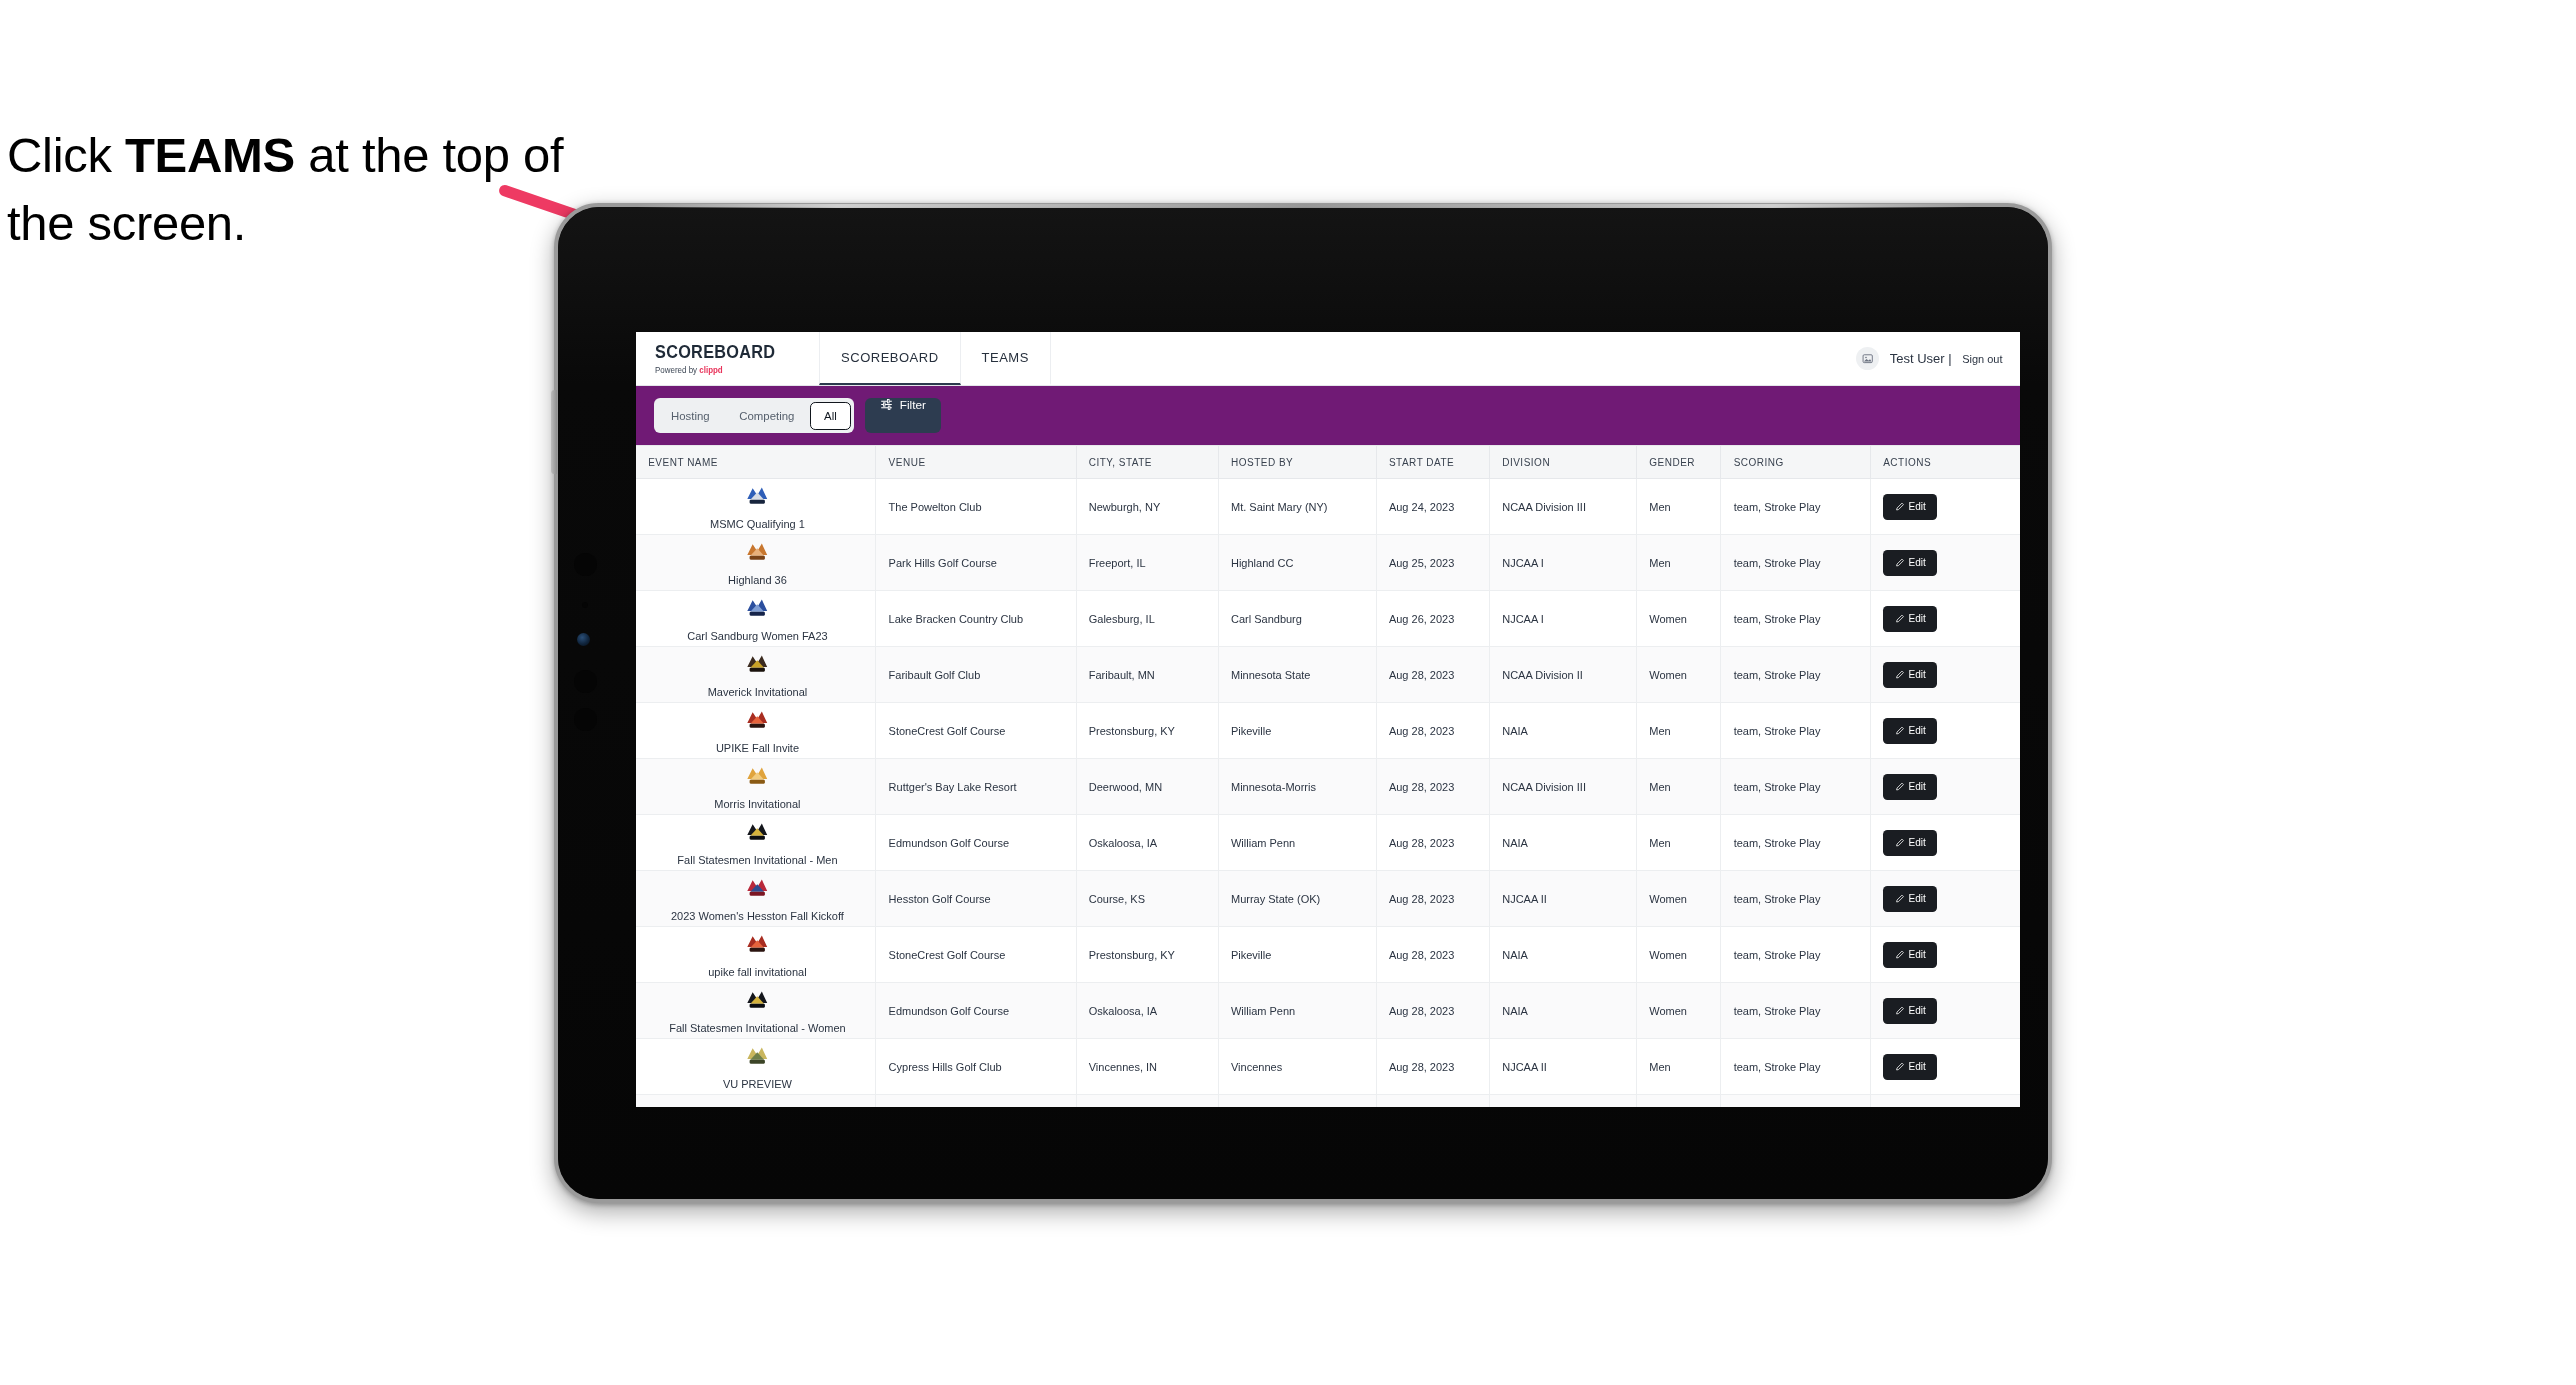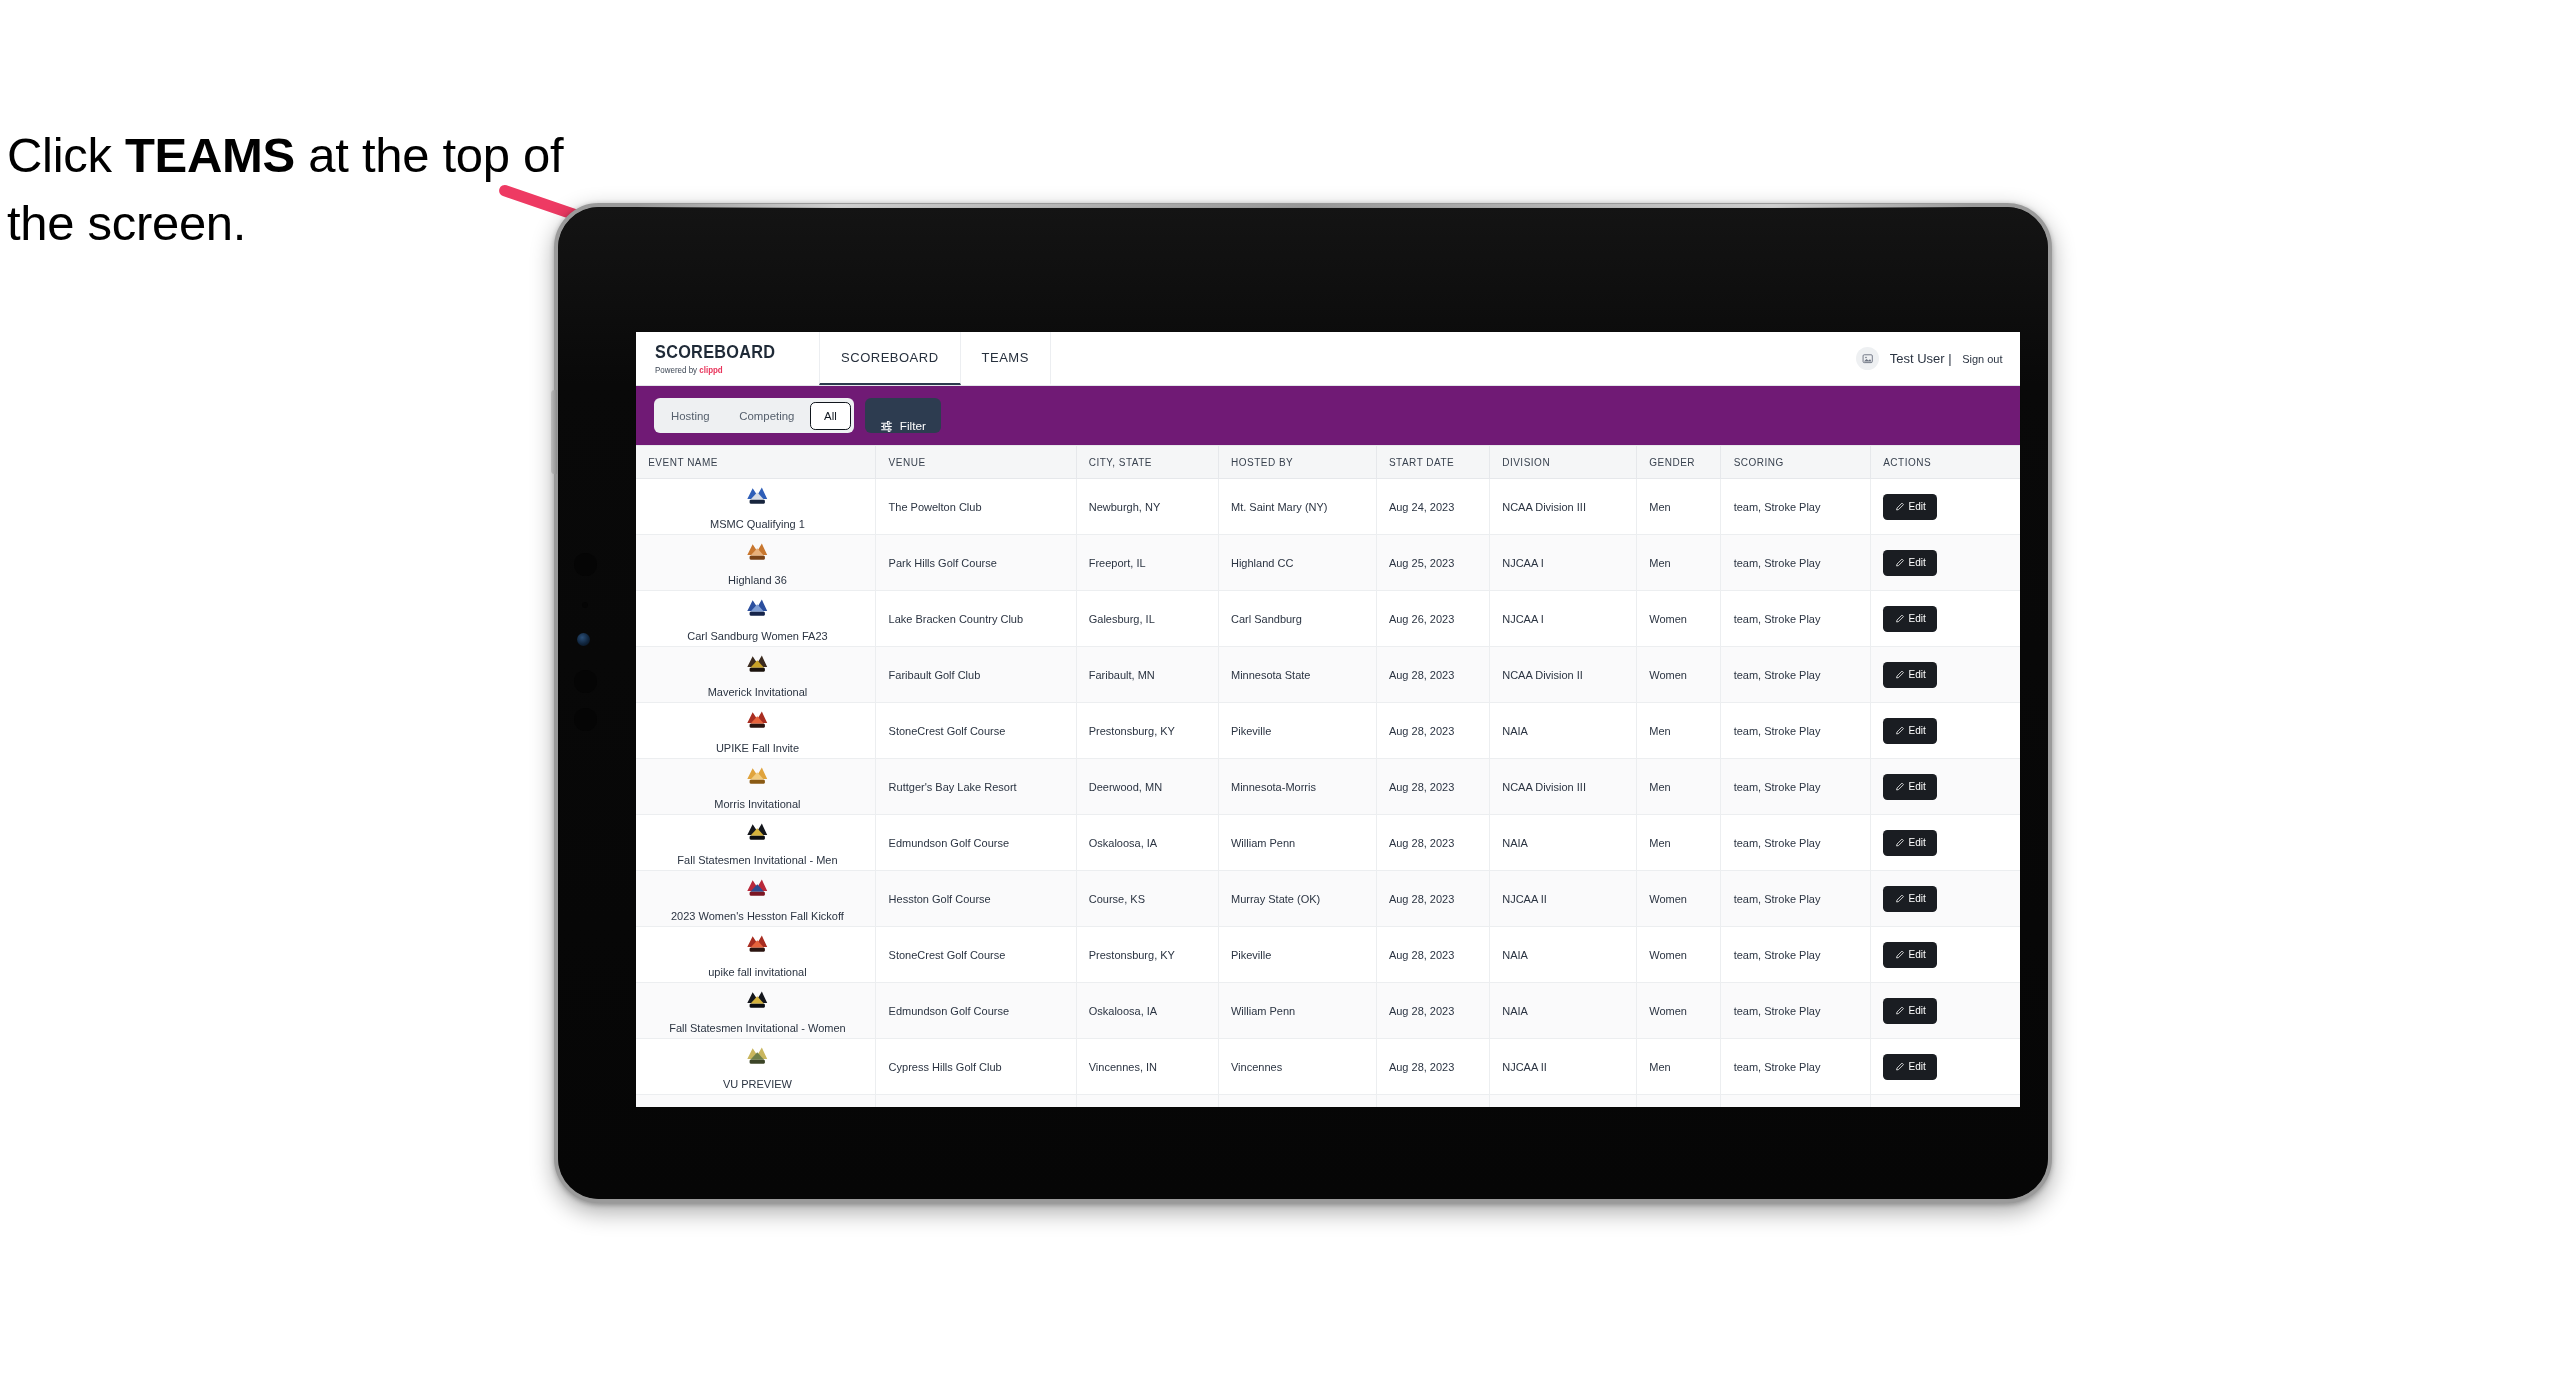--- a/index.html
+++ b/index.html
@@ -153,21 +153,21 @@
   .seg.active {
     background: #ffffff; color: #111820;
     border: 1.3px solid #11161d;
     font-weight: 400;
   }
   .filter-btn {
     margin-left: 10.5px;
     height: 35px; padding: 0 15px;
     background: #2d3c50; color: #fff;
     border-radius: 6.1px;
-    display: flex; align-items: flex-end; gap: 7px;
+    display: flex; align-items: flex-start; gap: 7px;
     font-size: 11.8px; cursor: pointer;
     border: none;
   }
   .search-wrap { margin-left: auto; display: flex; align-items: center; }
   .search-input {
     width: 634px; height: 35px;
     border: 0.9px solid #d8dbe0; border-radius: 4.4px;
     padding: 0 11.4px; font-size: 11.4px; color: #2b3442;
     background: #fff;
     font-family: "Liberation Sans", sans-serif;

